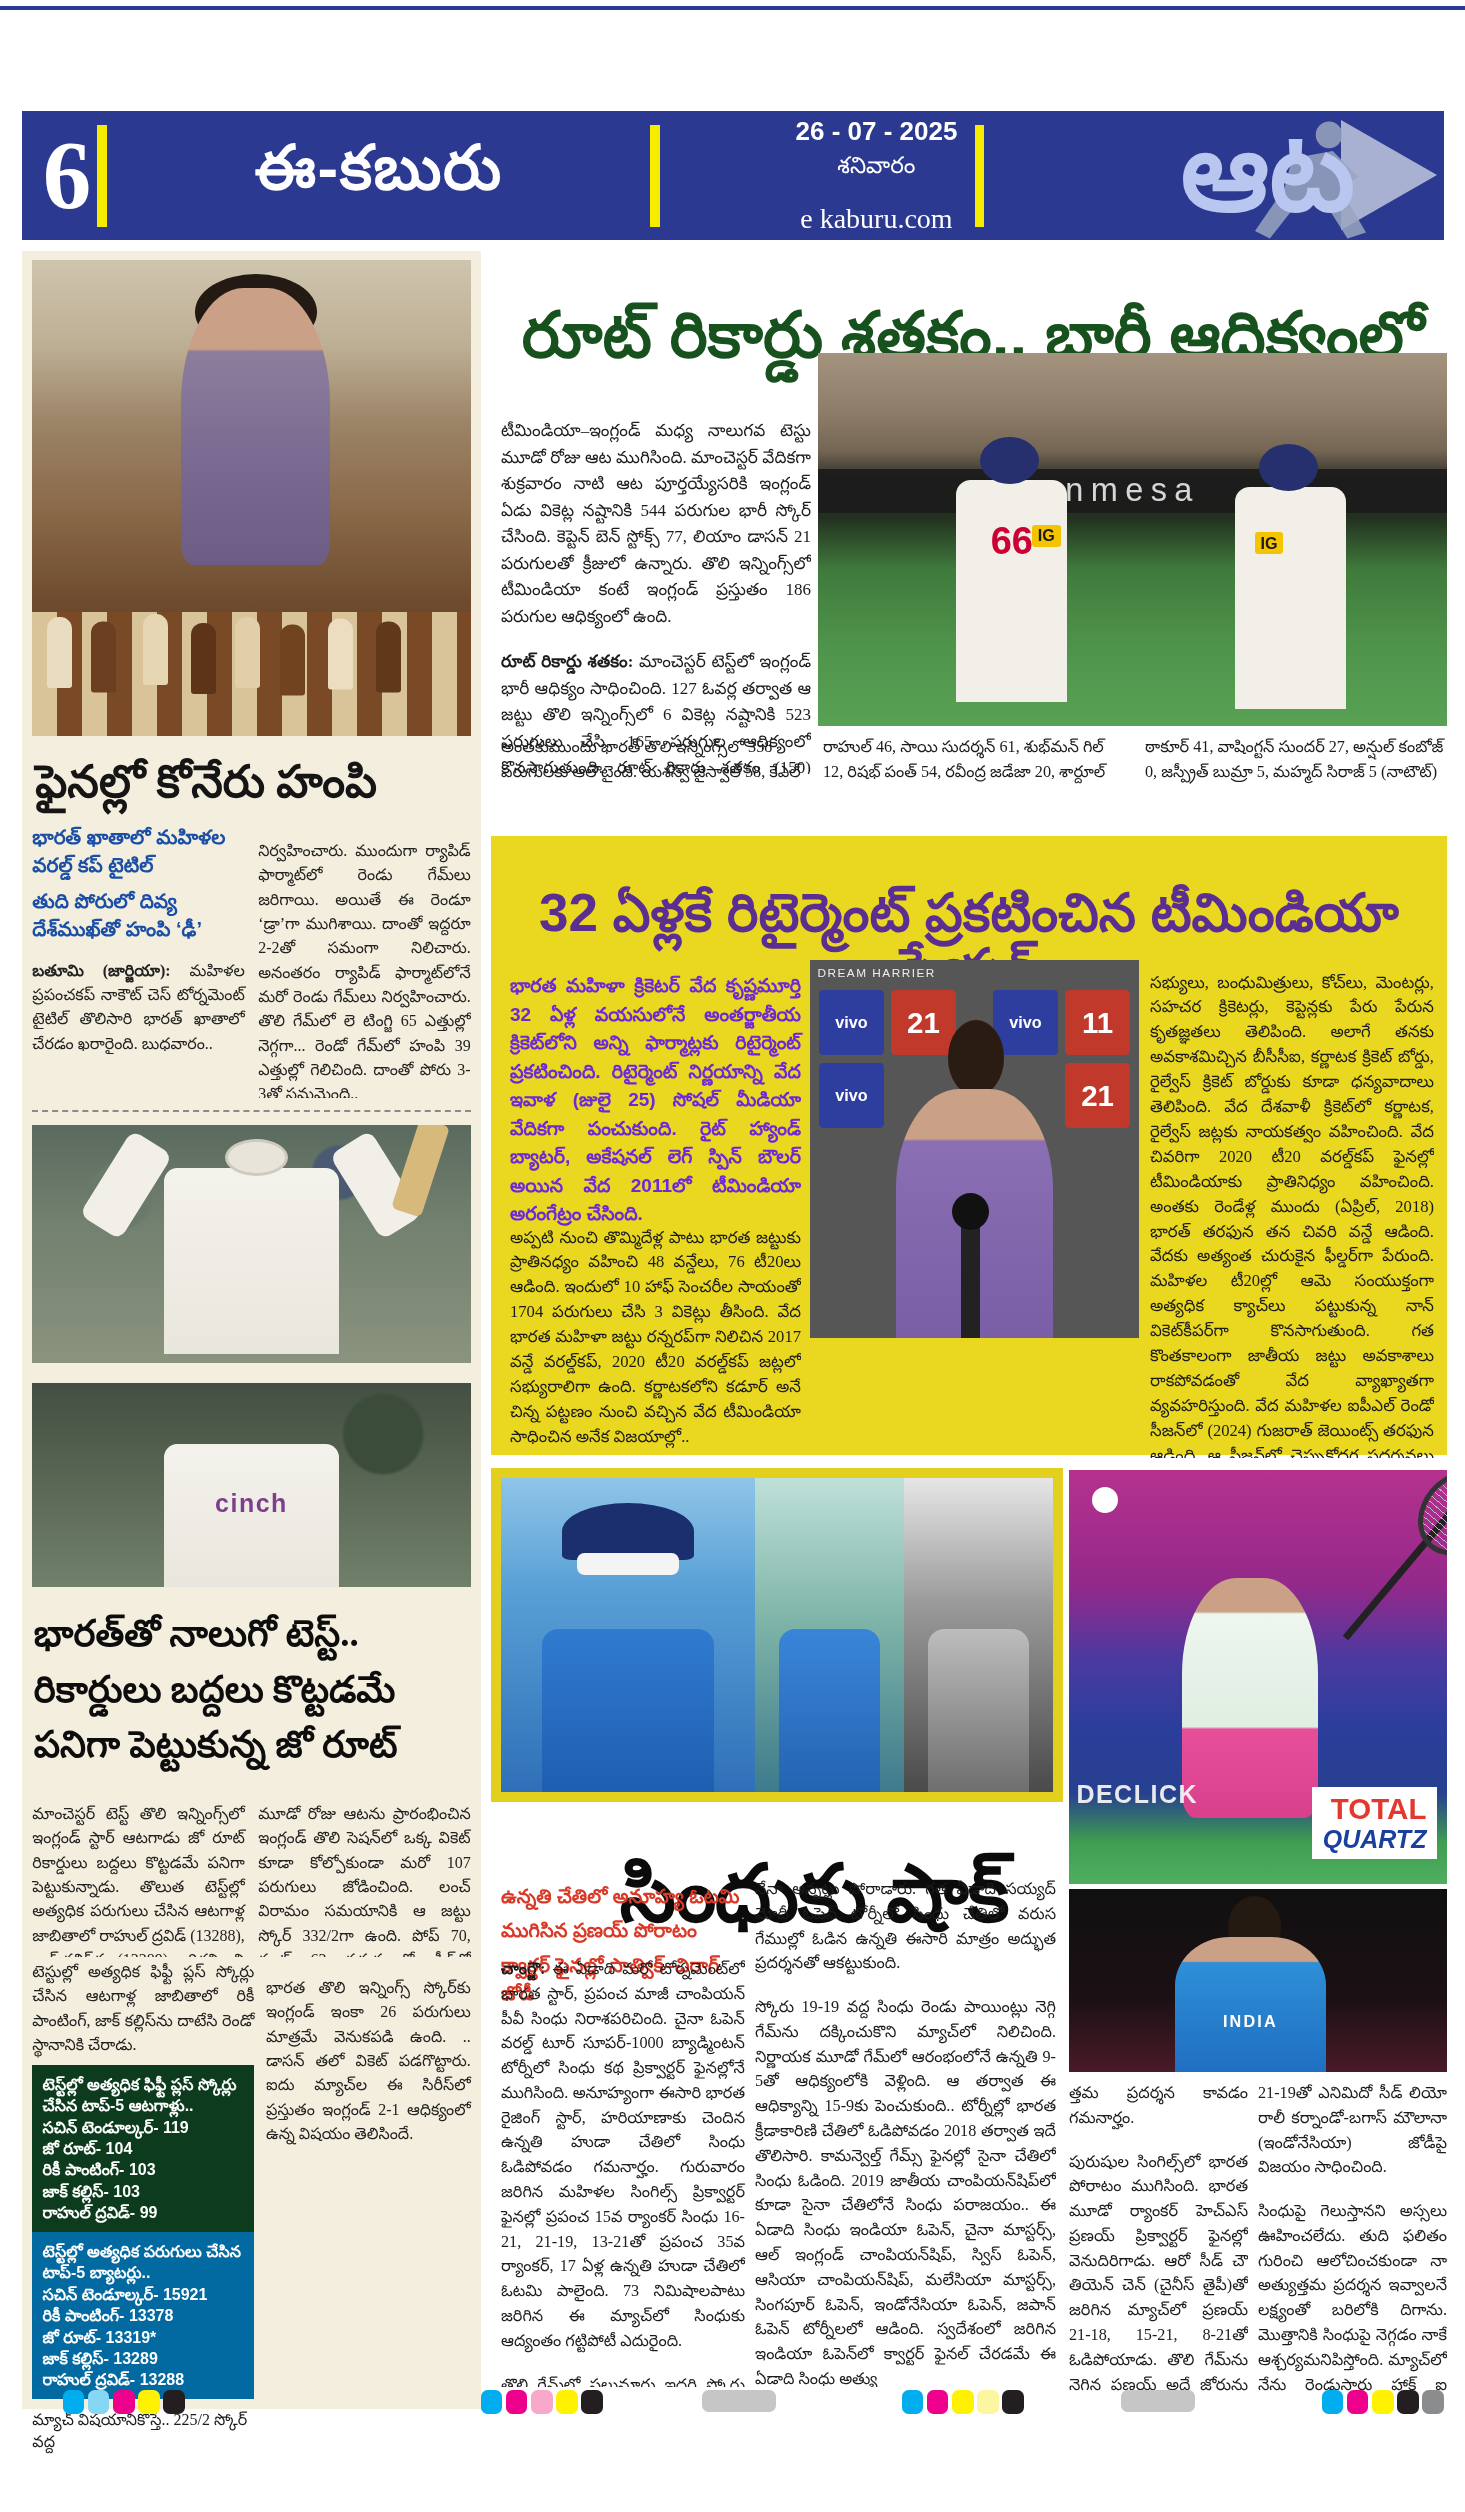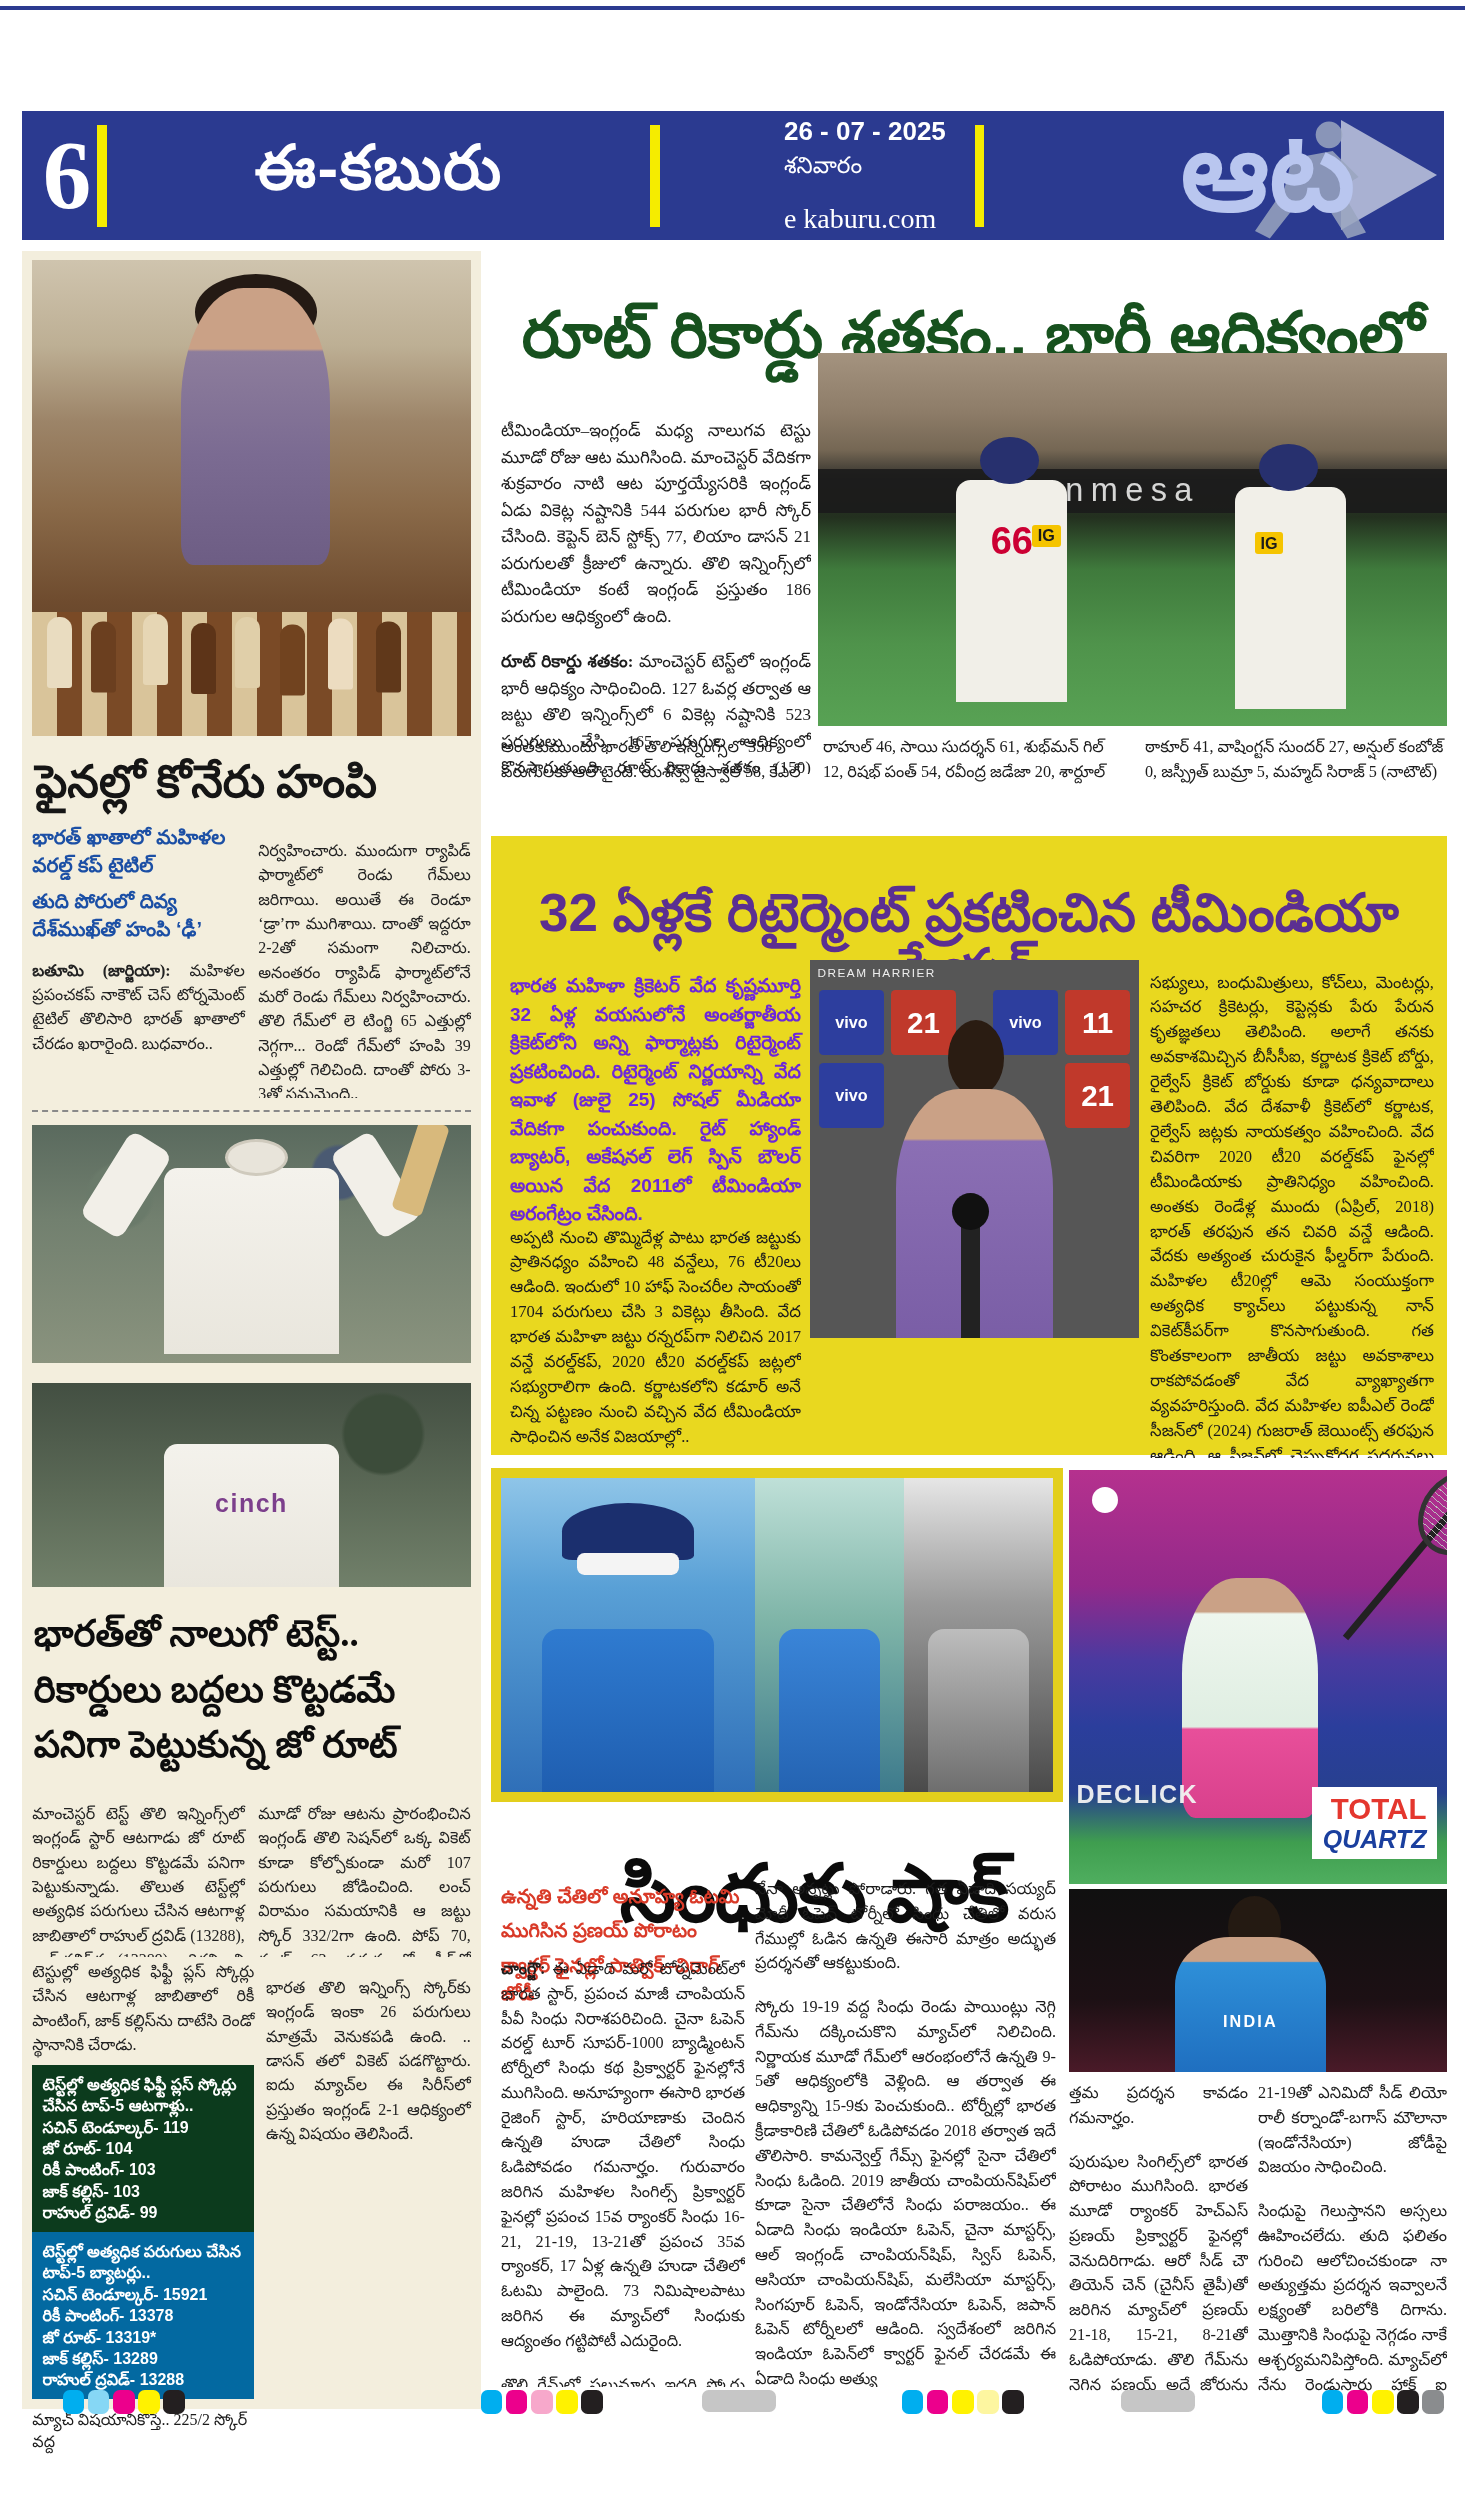--- a/index.html
+++ b/index.html
@@ -8,21 +8,21 @@
   .topline{position:absolute;left:0;top:5.9px;width:1466px;height:4.4px;background:#2b3a90;}
 
   
   .masthead{position:absolute;left:22px;top:111px;width:1422px;height:129px;background:#2b3a90;
             display:flex;align-items:center;}
   .pageno{font-size:97px;font-weight:bold;color:#fff;margin-left:20.7px;line-height:1;
           font-family:"Liberation Serif",serif;}
   .ybar{width:9.6px;height:102px;background:#f5ec00;margin:0 5.9px;}
   .paper-title{flex:0 0 532px;text-align:center;color:#fff;font-size:62px;font-weight:bold;
                font-family:"Liberation Sans",sans-serif;letter-spacing:1.5px;}
-  .dateblock{flex:0 0 185px;color:#fff;font-family:"Liberation Sans",sans-serif;margin-left:118px;}
+  .dateblock{flex:0 0 185px;text-align:center;color:#fff;font-family:"Liberation Sans",sans-serif;margin-left:118px;}
   .dateblock .d1{font-size:26px;font-weight:bold;}
   .dateblock .d2{font-size:23px;margin-top:4.4px;}
   .dateblock .d3{font-size:28px;margin-top:19px;font-family:"Liberation Serif",serif;}
   .section-wrap{position:relative;flex:1;height:100%;}
   .section-title{position:absolute;right:89px;top:5.9px;font-size:111px;line-height:1;
                  font-weight:bold;color:#b9c6ef;font-family:"Liberation Sans",sans-serif;}
   .flash{position:absolute;right:7.4px;top:8.9px;width:0;height:0;
          border-top:55px solid transparent;border-bottom:55px solid transparent;border-left:96px solid #c9d0e2;opacity:.8;}
   .runner{position:absolute;right:41px;top:3px;opacity:.85;}
 

